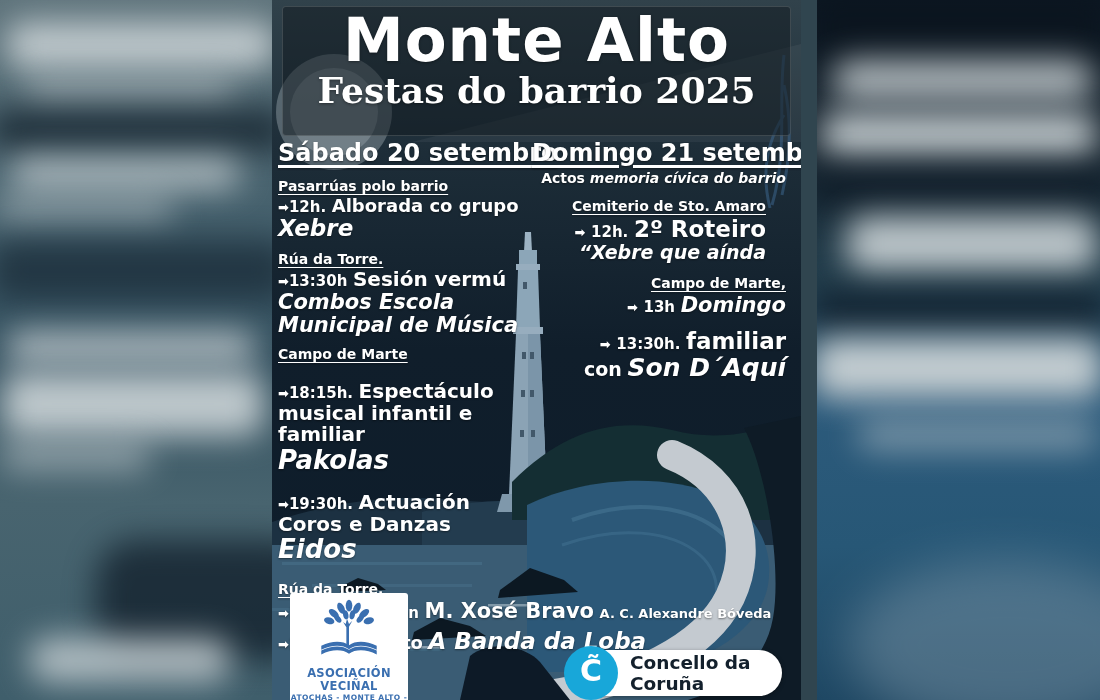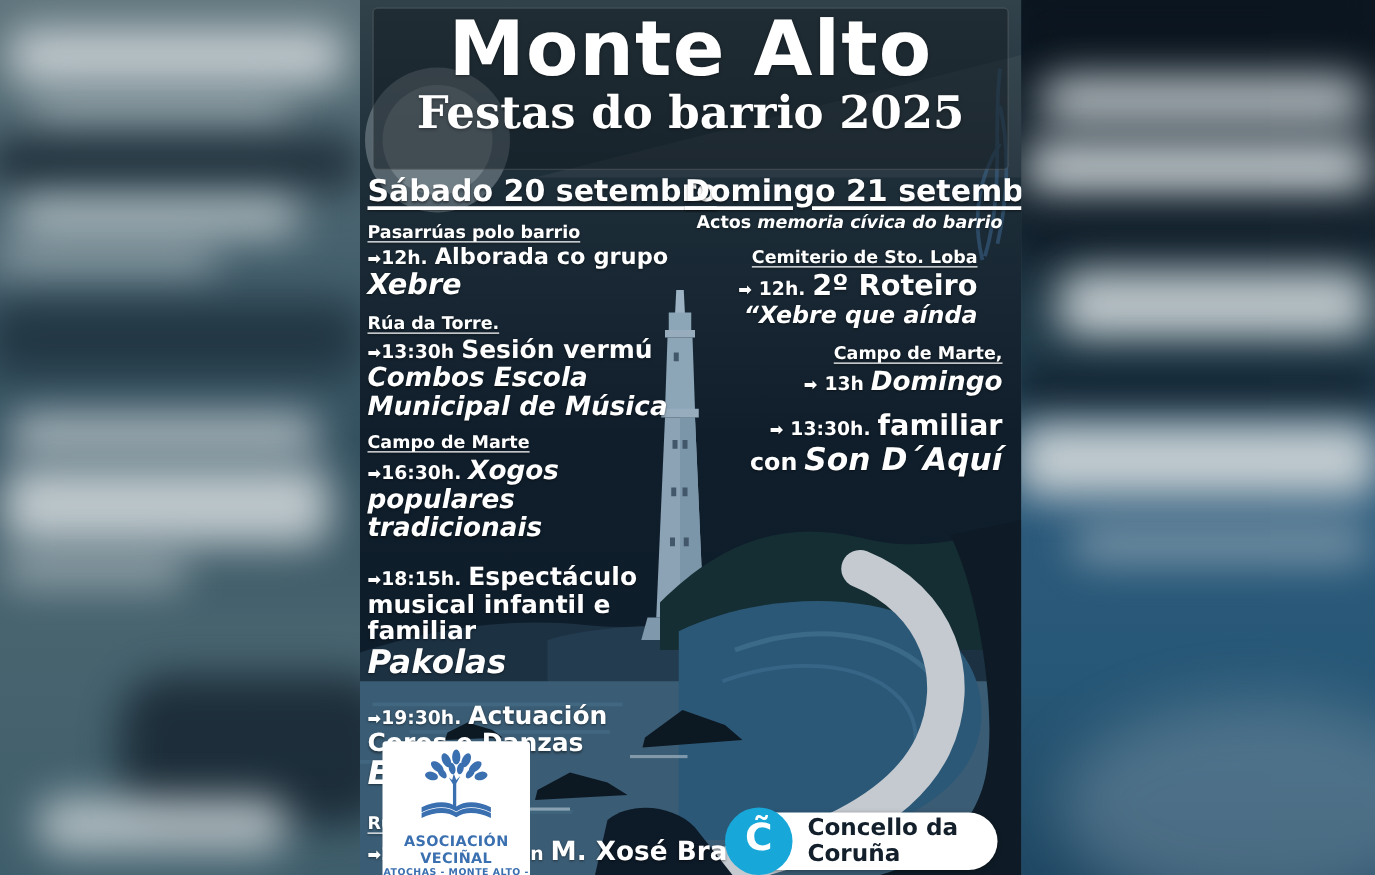--- a/index.html
+++ b/index.html
@@ -26,21 +26,21 @@
   .br1{left:16px;top:60px;width:260px;height:40px;opacity:.85;}
   .br2{left:4px;top:112px;width:276px;height:46px;opacity:.9;}
   .br3{left:-8px;top:166px;width:300px;height:40px;background:#0c1824;opacity:.7;}
   .br4{left:30px;top:216px;width:250px;height:56px;opacity:.9;}
   .br5{left:-8px;top:288px;width:300px;height:44px;background:#0c1824;opacity:.7;}
   .br6{left:-4px;top:338px;width:290px;height:60px;opacity:.95;}
   .br7{left:40px;top:420px;width:240px;height:30px;opacity:.5;}
   .br8{left:30px;top:560px;width:320px;height:170px;opacity:.35;border-radius:50%;background:#9db0bd;filter:blur(24px);}
 
   
-  .poster{position:absolute;left:288px;top:0;width:529px;height:700px;overflow:hidden;color:#fff;}
+  .poster{position:absolute;left:272px;top:0;width:529px;height:700px;overflow:hidden;color:#fff;}
   .poster .art{position:absolute;inset:0;z-index:0;}
   .title-block{position:absolute;left:10px;right:10px;top:6px;height:128px;z-index:2;
                background:rgba(16,24,30,.5);border:1px solid rgba(255,255,255,.15);border-radius:4px;
                text-align:center;}
   .title-block h1{margin:2px 0 0;font-size:61px;line-height:1.02;font-weight:bold;letter-spacing:1px;
                   text-shadow:0 1px 3px rgba(0,0,0,.4);}
   .subtitle{font-family:"DejaVu Serif","Liberation Serif",serif;font-weight:bold;font-size:36px;line-height:1.1;
             text-shadow:0 1px 3px rgba(0,0,0,.4);}
 
   .col{position:absolute;z-index:3;text-shadow:0 1px 2px rgba(0,0,0,.45);font-weight:bold;}
@@ -188,40 +188,39 @@
       <h2 class="day">Sábado 20 setembro</h2>
 
       <div class="venue">Pasarrúas polo barrio</div>
       <p class="event"><span class="arrow">➡</span><span class="time">12h.</span> <span class="etext">Alborada co grupo</span> <span class="ename">Xebre</span></p>
 
       <div class="venue mt10">Rúa da Torre.</div>
       <p class="event"><span class="arrow">➡</span><span class="time">13:30h</span> <span class="etext md">Sesión vermú</span>
         <span class="ename md block">Combos Escola Municipal de Música</span></p>
 
       <div class="venue mt10">Campo de Marte</div>
-      <p class="event"><span class="arrow">➡</span><span class="time">16:30h.</span> <span class="ename md">Xogos populares tradicionais</span></p>
 
       <p class="event mt8"><span class="arrow">➡</span><span class="time">18:15h.</span> <span class="etext md">Espectáculo musical infantil e familiar</span>
         <span class="ename lg block">Pakolas</span></p>
 
       <p class="event mt8"><span class="arrow">➡</span><span class="time">19:30h.</span> <span class="etext md">Actuación</span>
         <span class="block"><span class="etext md">Coros e Danzas</span> <span class="ename lg">Eidos</span></span></p>
 
       <div class="venue mt8">Rúa da Torre.</div>
       <p class="event wide"><span class="arrow">➡</span><span class="time">20:45h.</span> <span class="time">Pregón</span> <span class="ename md plain">M. Xosé Bravo</span> <span class="small">A. C. Alexandre Bóveda</span></p>
 
       <p class="event wide mt6"><span class="arrow">➡</span><span class="time">21h.</span> <span class="etext">Concerto</span> <span class="ename">A Banda da Loba</span></p>
 
     </section>
 
     <section class="col col-sun">
       <h2 class="day">Domingo 21 setembro</h2>
       <div class="sun-sub"><span>Actos</span> <span class="it">memoria cívica do barrio</span></div>
 
-      <div class="venue mt12" style="padding-right:20px;">Cemiterio de Sto. Loba</div>
+      <div class="venue mt12" style="padding-right:20px;">Cemiterio de Sto. Amaro</div>
       <p class="event" style="padding-right:20px;"><span class="arrow">➡</span> <span class="time">12h.</span> <span class="ename plain">2º Roteiro</span></p>
       <div class="quote">“Xebre que aínda</div>
 
       <div class="venue mt12">Campo de Marte,</div>
       <p class="event"><span class="arrow">➡</span> <span class="time">13h</span> <span class="sun-name">Domingo</span>
         </p>
 
       <p class="event mt12"><span class="arrow">➡</span> <span class="time">13:30h.</span> <span class="foliada">familiar</span>
         <span class="block"><span class="con">con</span> <span class="sonda">Son D´Aquí</span></span></p>
     </section>

